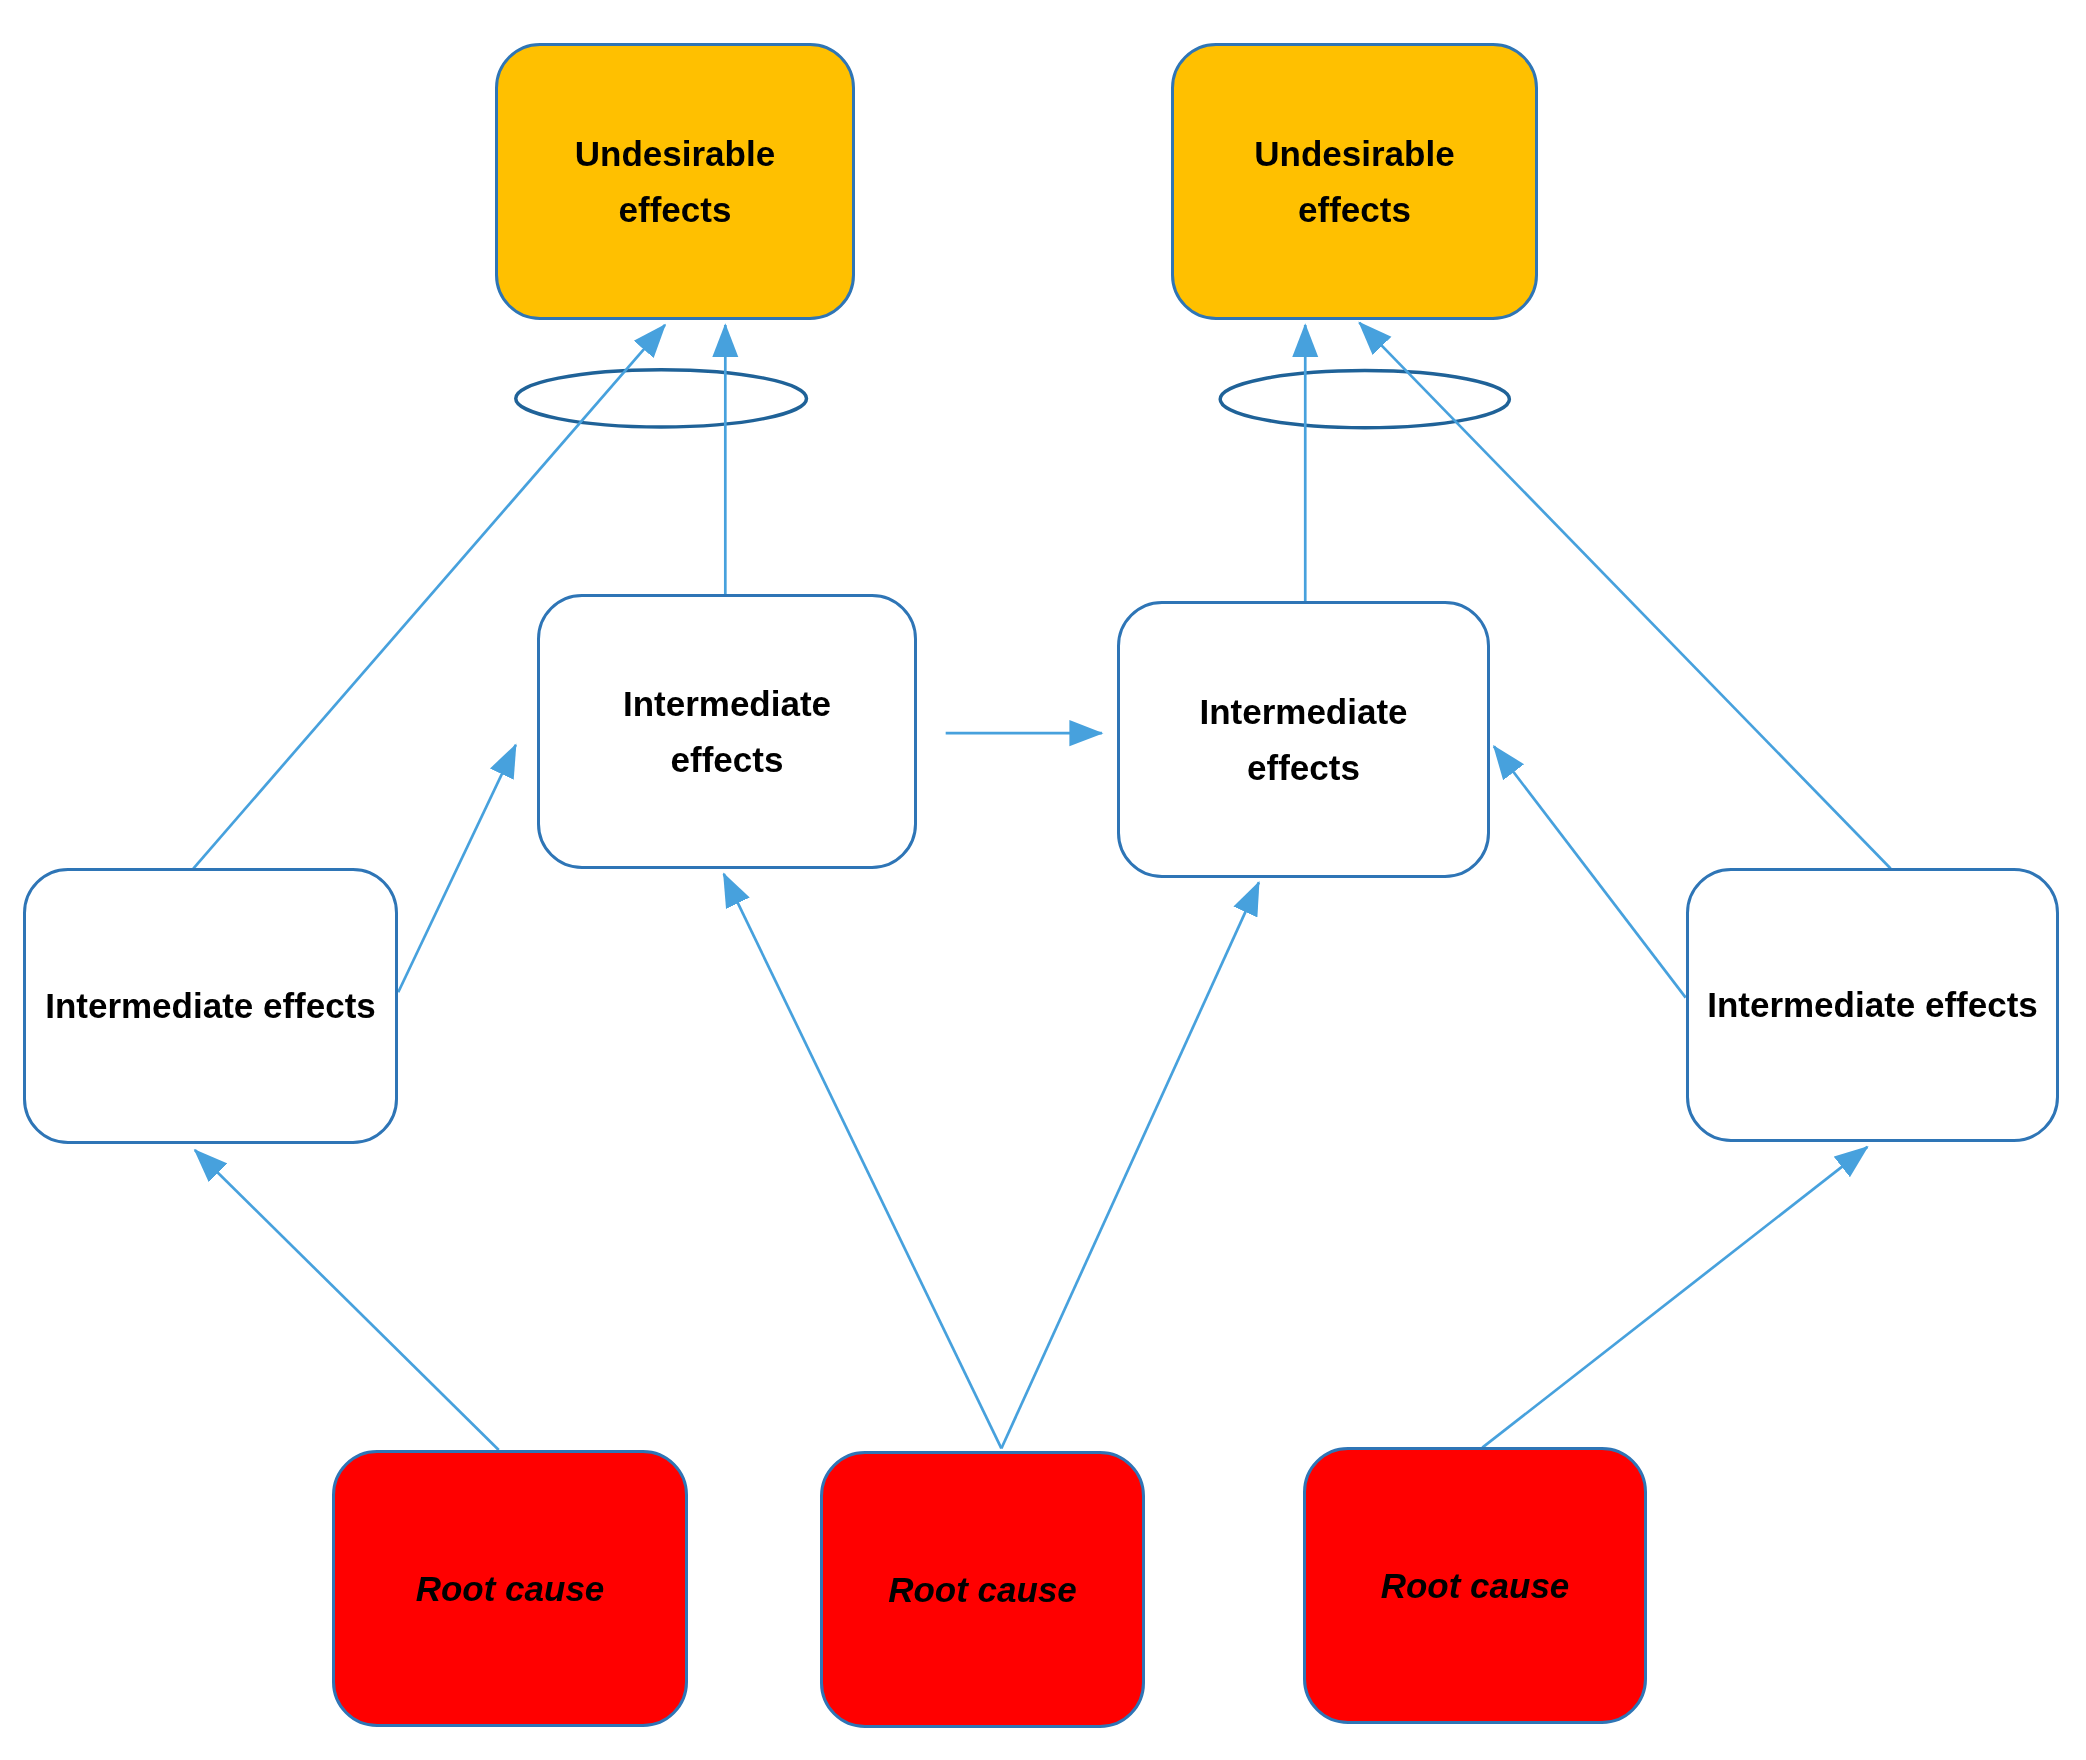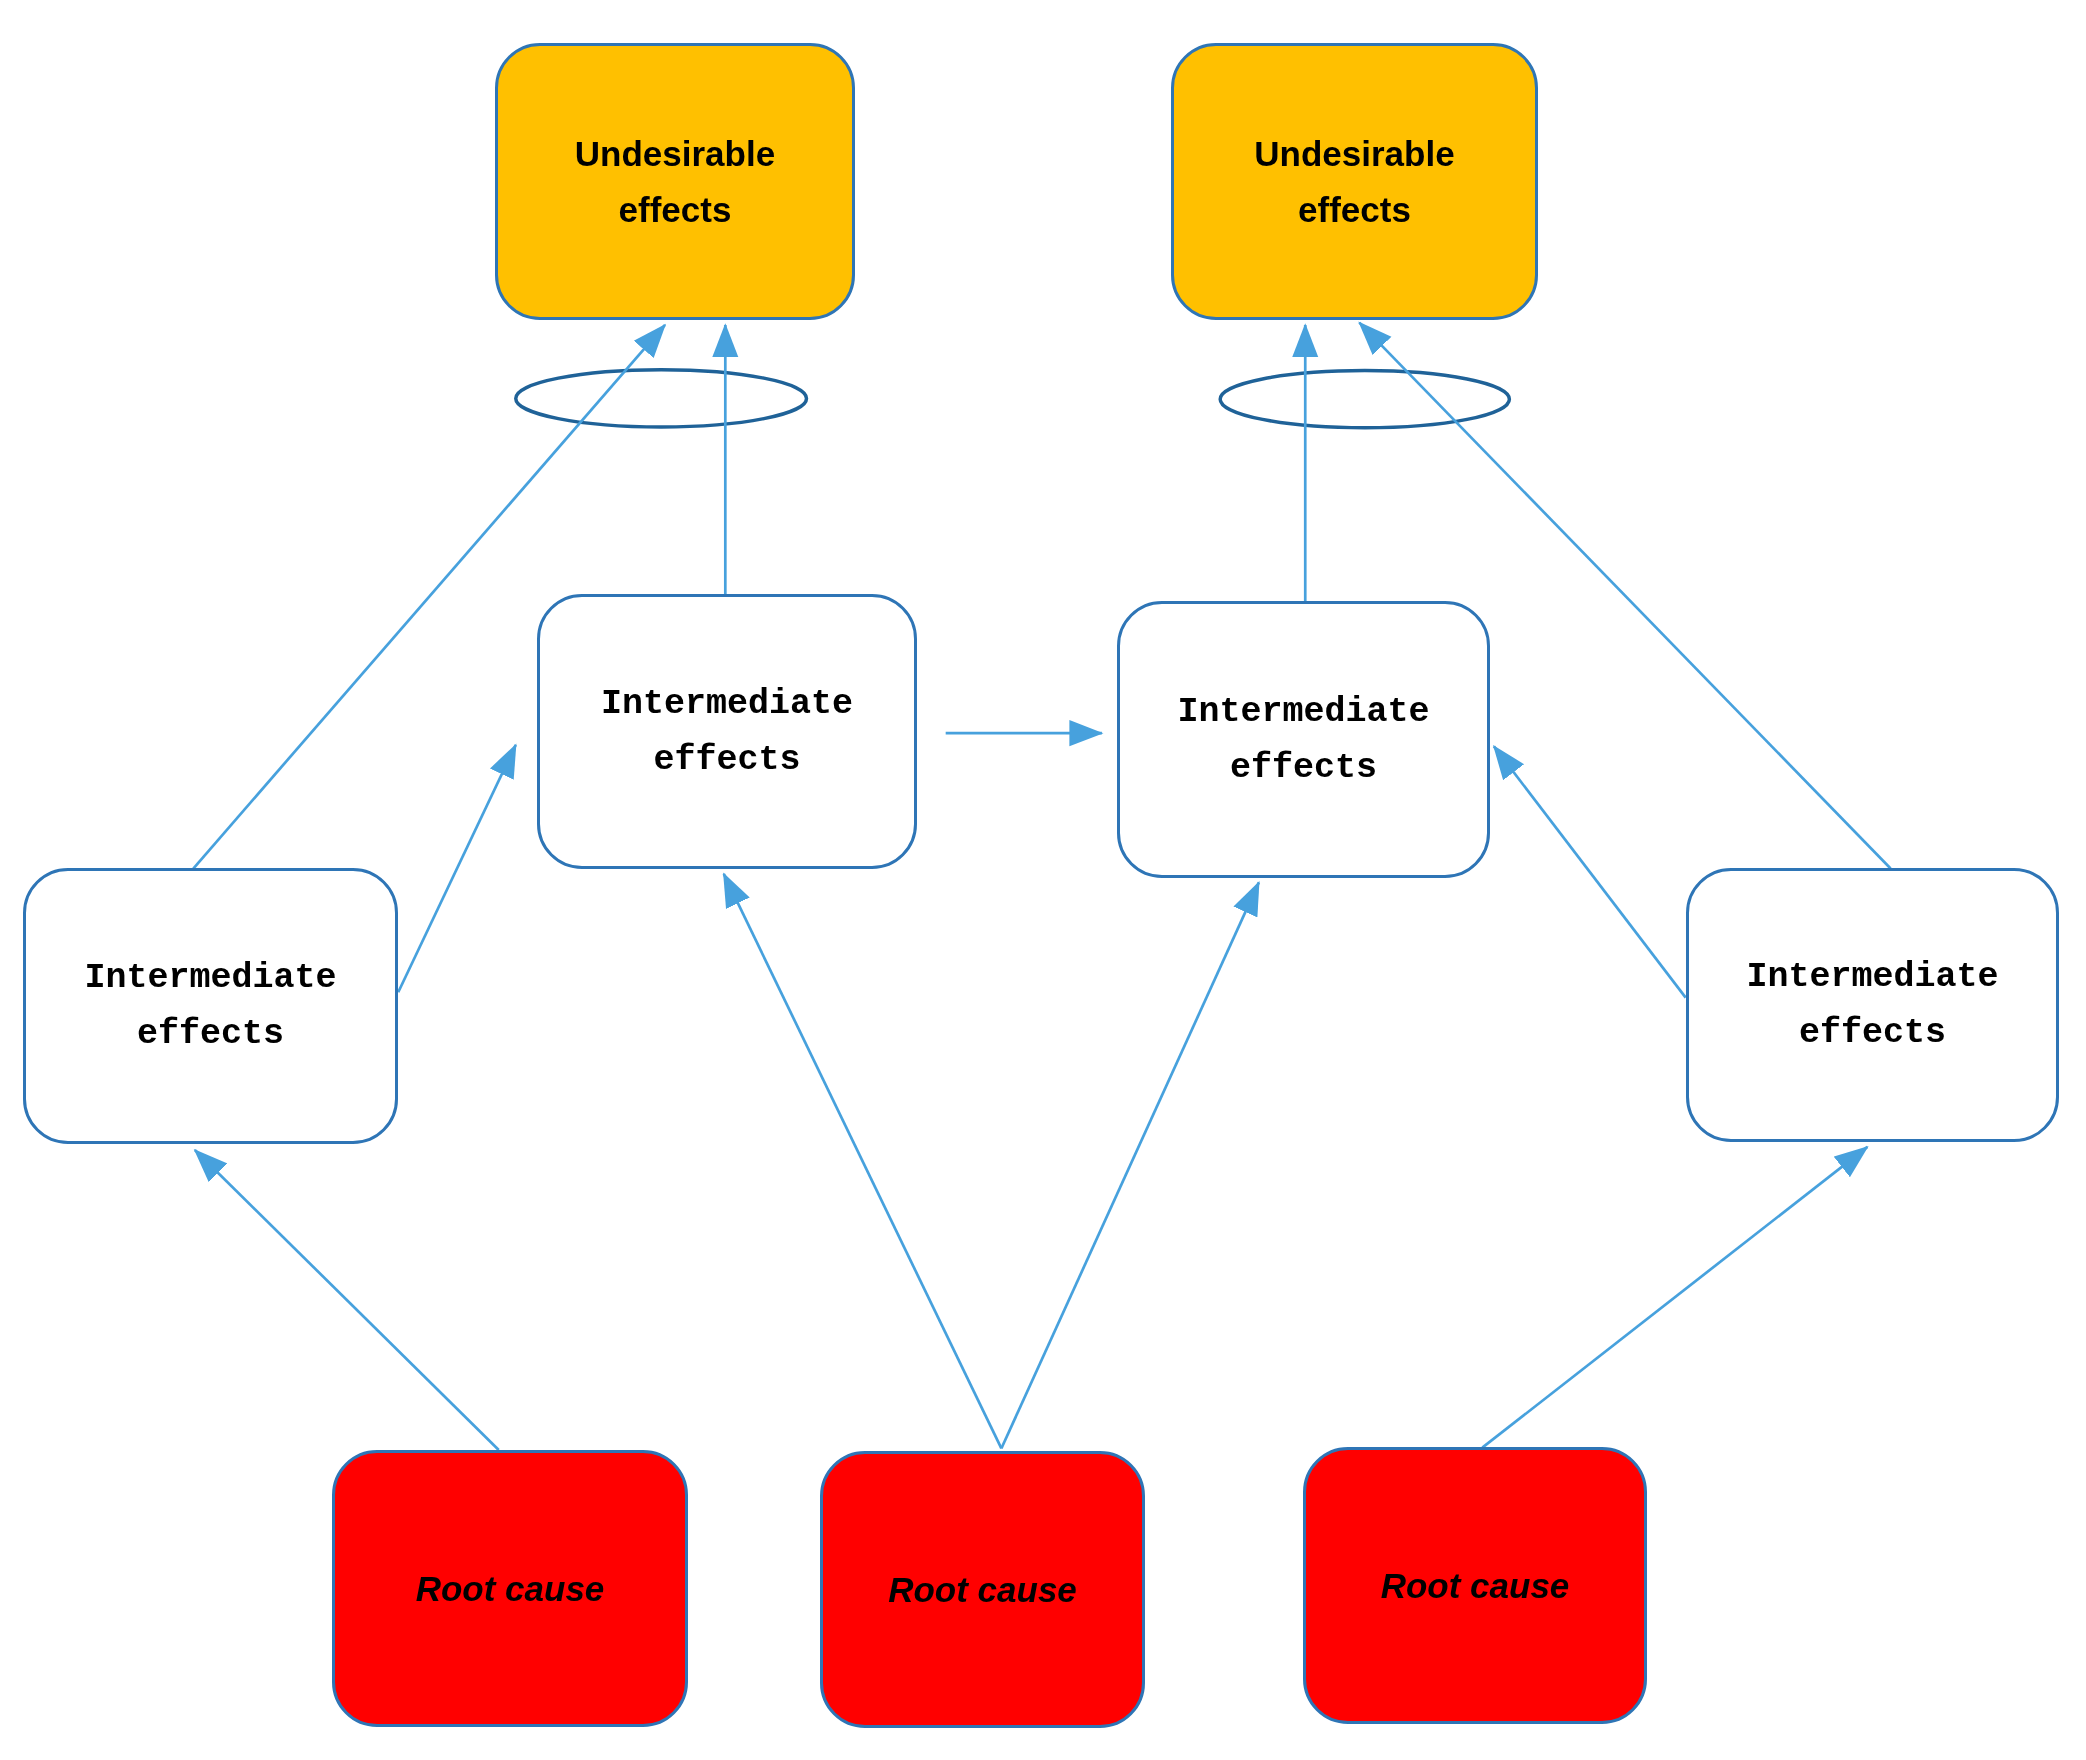--- a/index.html
+++ b/index.html
@@ -30,21 +30,21 @@
     border-radius:45px;
     display:flex;align-items:center;justify-content:center;
     text-align:center;
     color:var(--label-text);
     font-weight:bold;
     font-size:35px;
     line-height:1.6;
     padding:0 38px;
   }
   .node.undesirable{background:var(--undesirable-fill);}
-  .node.intermediate{background:var(--intermediate-fill);font-family:Liberation Mono, monospace;}
+  .node.intermediate{background:var(--intermediate-fill);}
   .node.root{background:var(--root-fill);font-style:italic;}
   .node.wide-space .node-label{word-spacing:18.6px;}
   .connector-line{stroke:var(--connector);stroke-width:3.5;fill:none;}
   .connector-head{fill:var(--connector);}
   .junction{stroke:var(--junction-stroke);stroke-width:4.5;fill:none;}
 </style>
 </head>
 <body>
 
 <div class="canvas">

